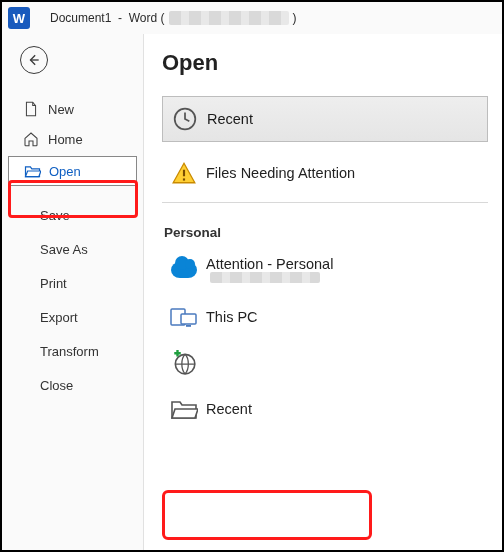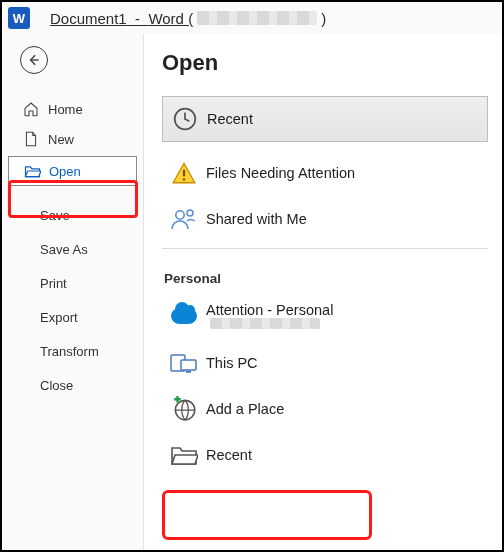--- a/index.html
+++ b/index.html
@@ -1,20 +1,20 @@
 <!DOCTYPE html>
 <html><head>
 <meta charset="utf-8">
 <style>
   * { box-sizing: border-box; margin: 0; padding: 0; font-family: "Segoe UI", Arial, sans-serif; }
   html, body { width: 504px; height: 552px; overflow: hidden; }
   .frame { width: 504px; height: 552px; border: 2px solid #000; background: #fff; position: relative; }
   .titlebar { height: 32px; display: flex; align-items: center; padding-left: 6px; background: #fafafa; }
   .word-badge { width: 22px; height: 22px; background: #185ABD; color: #fff; font-weight: 700; font-size: 13px; display: flex; align-items: center; justify-content: center; border-radius: 3px; margin-right: 20px; }
-  .title-text { font-size: 15px; color: #2b2b2b; display: flex; align-items: center; text-decoration: underline; }
+  .title-text { font-size: 12px; color: #2b2b2b; display: flex; align-items: center; }
   .redact { display: inline-block; width: 120px; height: 14px; background: repeating-linear-gradient(90deg,#d9d9d9 0 12px,#e8e8e8 12px 20px); border-radius: 2px; margin: 0 4px; }
   .redact-sm { width: 110px; height: 11px; }
   .body { display: flex; height: calc(100% - 32px); }
   .sidebar { width: 142px; background: #fafafa; border-right: 1px solid #e1e1e1; padding-top: 12px; }
   .back-circle { width: 28px; height: 28px; border: 1.5px solid #3b3b3b; border-radius: 50%; margin-left: 18px; margin-bottom: 20px; display: flex; align-items: center; justify-content: center; cursor: pointer; }
   .nav-item { display: flex; align-items: center; height: 30px; padding-left: 20px; font-size: 13px; color: #333; cursor: pointer; position: relative; }
   .nav-item .ic { width: 18px; display: flex; justify-content: center; margin-right: 8px; }
   .nav-open { color: #0f5fc2; border: 1px solid #888; background: #fff; margin: 2px 6px 2px 6px; padding-left: 14px; }
   .nav-sub { padding-left: 38px; height: 34px; }
   .highlight-open { position: absolute; left: 6px; top: 178px; width: 130px; height: 38px; border: 3px solid #ff1a1a; border-radius: 4px; pointer-events: none; }
@@ -55,34 +55,34 @@
     <div class="sidebar">
       <div class="back-circle">
         <svg width="14" height="14" viewBox="0 0 24 24">
             <path d="M14 4l-8 8 8 8" fill="none" stroke="#3b3b3b" stroke-width="2.3"></path>
             <path d="M6 12h14" fill="none" stroke="#3b3b3b" stroke-width="2.3"></path>
           </svg>
       </div>
 
       <div class="nav-item">
         <span class="ic">
-            <svg width="16" height="16" viewBox="0 0 24 24">
-              <path d="M3 11l9-8 9 8v10a1 1 0 0 1-1 1h-5v-7h-6v7H4a1 1 0 0 1-1-1z" fill="none" stroke="#444" stroke-width="1.6"></path>
-            </svg>
-          </span>
-        <span>Home</span>
-      </div>
-      <div class="nav-item">
-        <span class="ic">
             <svg width="14" height="16" viewBox="0 0 24 28">
               <path d="M4 2h11l5 6v18H4z" fill="none" stroke="#444" stroke-width="1.8"></path>
               <path d="M15 2v6h5" fill="none" stroke="#444" stroke-width="1.8"></path>
             </svg>
           </span>
         <span>New</span>
+      </div>
+      <div class="nav-item">
+        <span class="ic">
+            <svg width="16" height="16" viewBox="0 0 24 24">
+              <path d="M3 11l9-8 9 8v10a1 1 0 0 1-1 1h-5v-7h-6v7H4a1 1 0 0 1-1-1z" fill="none" stroke="#444" stroke-width="1.6"></path>
+            </svg>
+          </span>
+        <span>Home</span>
       </div>
       <div class="nav-item nav-open">
         <span class="ic">
             <svg width="17" height="14" viewBox="0 0 24 20">
               <path d="M2 4h7l2 3h11v11H2z" fill="none" stroke="#0f5fc2" stroke-width="1.7"></path>
               <path d="M2 18l3-8h19l-3 8z" fill="#fff" stroke="#0f5fc2" stroke-width="1.7"></path>
             </svg>
           </span>
         <span>Open</span>
       </div>
@@ -126,31 +126,20 @@
         <span class="icon">
             <svg width="26" height="24" viewBox="0 0 24 22">
               <path d="M12 2l10 18H2z" fill="#ffcf33" stroke="#c98a00" stroke-width="1.2"></path>
               <rect x="11" y="8" width="2" height="6" fill="#7a4d00"></rect>
               <rect x="11" y="16" width="2" height="2" fill="#7a4d00"></rect>
             </svg>
           </span>
         <span class="lbl">Files Needing Attention</span>
       </div>
 
-      <div class="tile">
-        <span class="icon">
-            <svg width="28" height="24" viewBox="0 0 28 24">
-              <circle cx="10" cy="8" r="4.2" fill="none" stroke="#5a8dd6" stroke-width="1.6"></circle>
-              <path d="M2 22c0-5 4-8 8-8s8 3 8 8" fill="none" stroke="#5a8dd6" stroke-width="1.6"></path>
-              <circle cx="20" cy="6" r="3" fill="none" stroke="#5a8dd6" stroke-width="1.5"></circle>
-              <path d="M17 14c2-2 5-2 8 0" fill="none" stroke="#5a8dd6" stroke-width="1.5"></path>
-            </svg>
-          </span>
-        <span class="lbl">Shared with Me</span>
-      </div>
 
       <div class="divider"></div>
       <div class="sect">Personal</div>
 
       <div class="tile" style="height:48px;">
         <span class="icon">
             <span class="cloud"></span>
           </span>
         <span>
           <div class="lbl">Attention - Personal</div>
@@ -171,21 +160,20 @@
       </div>
 
       <div class="tile">
         <span class="icon">
             <svg width="26" height="26" viewBox="0 0 24 24">
               <circle cx="13" cy="13" r="9" fill="none" stroke="#555" stroke-width="1.5"></circle>
               <path d="M4 13h18M13 4c4 4 4 14 0 18M13 4c-4 4-4 14 0 18" fill="none" stroke="#555" stroke-width="1.2"></path>
               <path d="M3 3h6M6 0v6" stroke="#1e9e3e" stroke-width="2.2"></path>
             </svg>
           </span>
-        <span class="lbl">Add a Place</span>
       </div>
 
       <div class="tile">
         <span class="icon">
             <svg width="28" height="22" viewBox="0 0 28 22">
               <path d="M2 4h8l2 3h14v13H2z" fill="none" stroke="#555" stroke-width="1.6"></path>
               <path d="M2 20l3-9h23l-3 9z" fill="#fff" stroke="#555" stroke-width="1.6"></path>
             </svg>
           </span>
         <span class="lbl">Recent</span>

